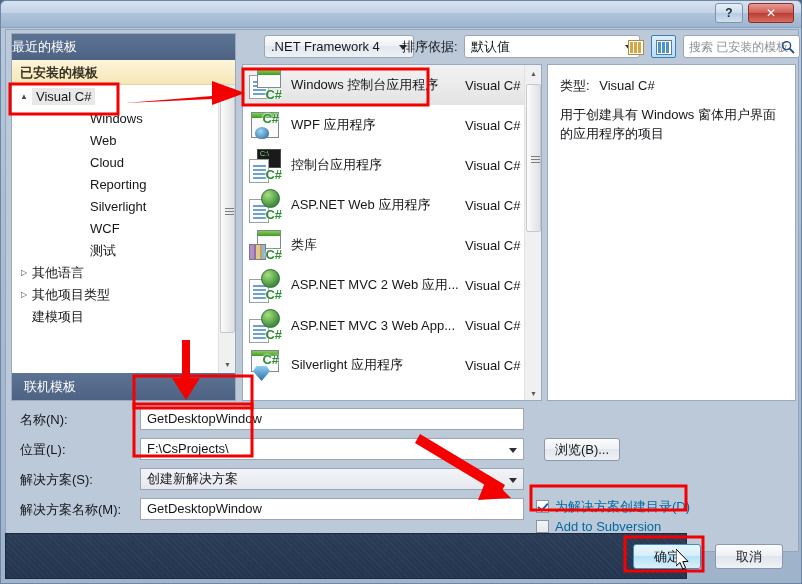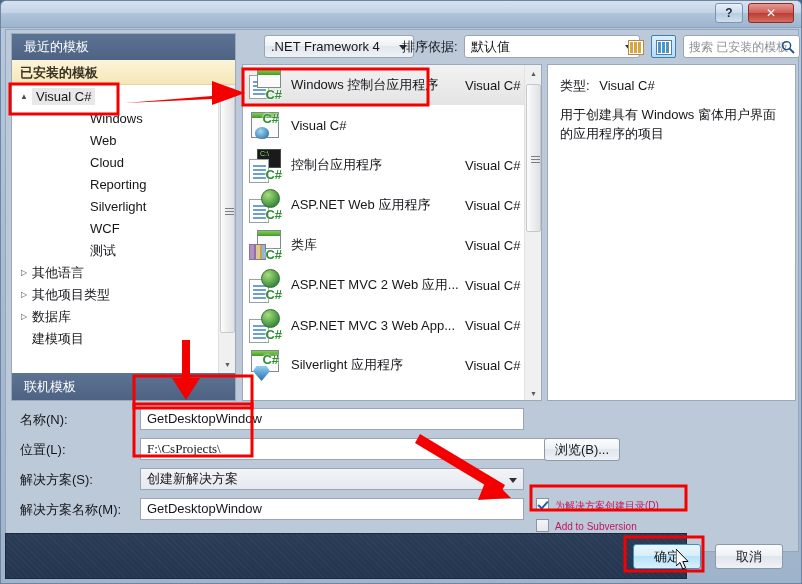--- a/index.html
+++ b/index.html
@@ -57,21 +57,21 @@
 
   
   #left-panel {
     position: absolute; left: 5px; top: 3px;
     width: 225px; height: 368px;
     background: #ffffff;
     border: 1px solid #9aa9bb;
     overflow: hidden;
   }
   .hdr-recent {
-    height: 26px; line-height: 26px; padding-left: 12px;
+    height: 26px; line-height: 26px; 
     font-size: 13px; color: #ffffff;
     background: linear-gradient(to bottom,#5d7394 0%, #4e6384 100%);
   }
   .hdr-installed {
     height: 25px; line-height: 25px; padding-left: 8px;
     font-size: 13px; font-weight: bold; color: #3a3325;
     background: linear-gradient(to bottom,#fdf4d9 0%, #f6e7b8 100%);
     border-bottom: 1px solid #e2d2a4;
   }
   .hdr-online {
@@ -175,21 +175,21 @@
   .flabel { position:absolute; font-size: 13px; color: #15161a; }
   .field { position:absolute; height: 22px; background: #fff; border: 1px solid #9aa6b5;
            font-size: 13px; color: #15161a; line-height: 20px; padding-left: 6px; }
   .field.disabled { background: linear-gradient(to bottom,#f2f4f7,#e5e9ef); color:#15161a; }
   .field .caret { position:absolute; right: 6px; top: 9px;
     border-left: 4px solid transparent; border-right: 4px solid transparent; border-top: 5px solid #2b2f35; }
   .pbtn { position:absolute; height: 23px;
           background: linear-gradient(to bottom,#fbfcfd 0%, #eef1f5 48%, #e1e6ed 50%, #eff2f6 100%);
           border: 1px solid #8d99a8; border-radius: 3px;
           font-size: 13px; color: #16181c; text-align:center; line-height: 21px; cursor: default; }
-  .cbrow { position:absolute; font-size: 10px; color: #be185d; }
+  .cbrow { position:absolute; font-size: 13px; color: #0369a1; }
   .cbox { display:inline-block; width: 13px; height: 13px; background:#fff;
           border: 1px solid #8a95a3; vertical-align: -2px; margin-right: 6px; position: relative; }
   .cbox.off { background: linear-gradient(to bottom,#f3f4f6,#e6e8ec); }
   .cbox.on::after { content:""; position:absolute; left:3px; top:0px; width:4px; height:8px;
           border: solid #1b5fb0; border-width: 0 2px 2px 0; transform: rotate(42deg); }
 
   
   #buttonbar { position:absolute; left: 4px; bottom: 4px; width: 682px; height: 46px;
     background:
       repeating-linear-gradient(45deg, rgba(255,255,255,0.035) 0 1px, transparent 1px 4px),
@@ -229,21 +229,20 @@
           <div class="tnode lvl0 sel-node"><span class="tw">▲</span><span class="tlabel">Visual C#</span></div>
           <div class="tnode lvl1"><span class="tw"></span><span class="tlabel">Windows</span></div>
           <div class="tnode lvl1"><span class="tw"></span><span class="tlabel">Web</span></div>
           <div class="tnode lvl1"><span class="tw"></span><span class="tlabel">Cloud</span></div>
           <div class="tnode lvl1"><span class="tw"></span><span class="tlabel">Reporting</span></div>
           <div class="tnode lvl1"><span class="tw"></span><span class="tlabel">Silverlight</span></div>
           <div class="tnode lvl1"><span class="tw"></span><span class="tlabel">WCF</span></div>
           <div class="tnode lvl1"><span class="tw"></span><span class="tlabel">测试</span></div>
           <div class="tnode lvl0"><span class="tw">▷</span><span class="tlabel">其他语言</span></div>
           <div class="tnode lvl0"><span class="tw">▷</span><span class="tlabel">其他项目类型</span></div>
-          <div class="tnode lvl0"><span class="tw">▷</span><span class="tlabel">数据库</span></div>
           <div class="tnode lvl0"><span class="tw"></span><span class="tlabel">建模项目</span></div>
         </div>
       <div id="left-sb">
         <div class="sb-thumb" style="top:3px;height:245px;">
           <div class="sb-grip" style="top:119px;"></div>
         </div>
         <div class="sb-arrow" style="position:absolute;bottom:0;">▼</div>
       </div>
       <div class="hdr-online">联机模板</div>
     </div>
@@ -291,20 +290,21 @@
             </span>
             <span class="tpl-name">Windows 控制台应用程序</span>
             <span class="tpl-lang">Visual C#</span>
           </div>
           <div class="tpl-row">
             <span class="tpl-icon">
               <span class="ic-win" style="left:2px;width:28px;height:26px;top:3px;"></span>
               <span class="ic-wpfblue"></span>
               <span class="ic-cs" style="right:2px;top:2px;bottom:auto;">C#</span>
             </span>
+            <span class="tpl-name">WPF 应用程序</span>
             <span class="tpl-lang">Visual C#</span>
           </div>
           <div class="tpl-row">
             <span class="tpl-icon">
               <span class="ic-console"></span>
               <span class="ic-page" style="top:10px;"></span>
               <span class="ic-cs">C#</span>
             </span>
             <span class="tpl-name">控制台应用程序</span>
             <span class="tpl-lang">Visual C#</span>
@@ -369,21 +369,21 @@
         <b>类型:</b>
         <span style="margin-left:6px">Visual C#</span>
       </div>
       <div id="desc-text">用于创建具有 Windows 窗体用户界面的应用程序的项目</div>
     </div>
 
     <div class="flabel" style="left:14px; top:381px;">名称(N):</div>
     <div class="field" style="left:134px; top:378px; width:384px;">GetDesktopWindow</div>
 
     <div class="flabel" style="left:14px; top:411px;">位置(L):</div>
-    <div class="field" style="left:134px; top:408px; width:456px;font-family:Liberation Serif, serif;">
+    <div class="field" style="left:134px; top:408px; width:384px;">
       <span>F:\CsProjects\</span>
       <span class="caret"></span>
     </div>
     <div class="pbtn" style="left:538px; top:408px; width:76px;">浏览(B)...</div>
 
     <div class="flabel" style="left:14px; top:441px;">解决方案(S):</div>
     <div class="field disabled" style="left:134px; top:438px; width:384px;">
       <span>创建新解决方案</span>
       <span class="caret"></span>
     </div>

